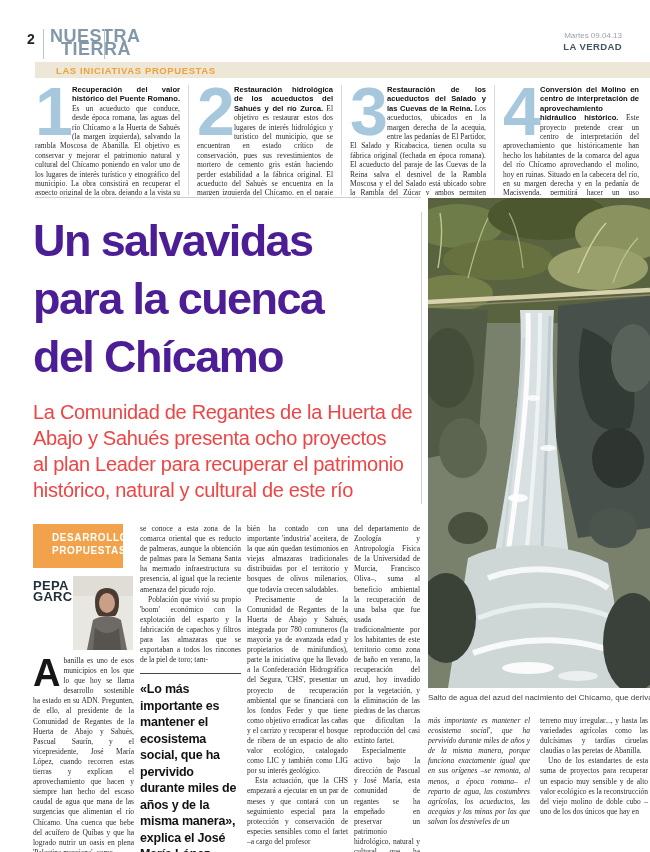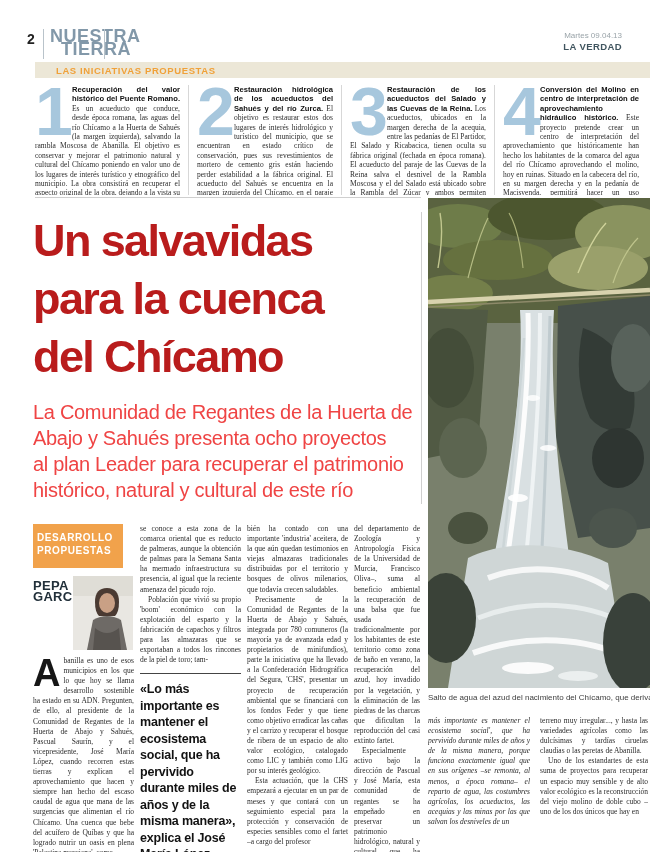--- a/index.html
+++ b/index.html
@@ -22,41 +22,41 @@
   .band-title { position:absolute; left:10px; top:3px; font-family:"Liberation Sans",sans-serif; font-weight:bold; font-size:9.5px; letter-spacing:.6px; color:#f0a139;padding-left:11px; }
   
   .initiatives { position:absolute; left:35px; top:85px; width:613px; height:110px; display:flex; }
   .initiative { width:153px; padding:0 8px 0 0; overflow:hidden; }
   .initiative + .initiative { border-left:1px solid #d7d7d7; padding-left:8px; }
   .init-num { float:left; width:37px; height:52px; font-family:"Liberation Sans",sans-serif; font-weight:bold; font-size:68px; line-height:52px; color:#a7c7dd; letter-spacing:-3px; }
   .init-text { font-size:7.5px; line-height:9.4px; text-align:justify; hyphens:auto; color:#2b2b2b; }
   .init-lead { font-family:"Liberation Sans",sans-serif; font-weight:bold; font-size:7.6px; color:#111; }
   .rule-under-inits { position:absolute; left:35px; top:197px; width:386px; height:1px; background:#cfcfcf; }
   
-  .headline { position:absolute; left:33px; top:212px; width:390px; font-family:"Liberation Sans",sans-serif; font-weight:bold; font-size:45px; line-height:58px; letter-spacing:-1.6px; color:#b91c1c; }
+  .headline { position:absolute; left:33px; top:212px; width:390px; font-family:"Liberation Sans",sans-serif; font-weight:bold; font-size:45px; line-height:58px; letter-spacing:-1.6px; color:#4c1d95; }
   .headline div { white-space:nowrap; }
   .standfirst { position:absolute; left:33px; top:399px; width:392px; font-family:Liberation Sans, sans-serif; font-size:20px; line-height:26px; color:#ef4444; letter-spacing:-.3px; }
   .standfirst div { white-space:nowrap; }
   .vrule-headline { position:absolute; left:421px; top:212px; width:1px; height:292px; background:#cfcfcf; }
   
   .photo { position:absolute; left:428px; top:198px; width:222px; height:490px; overflow:hidden; background:#6c755f; }
   .photo svg { display:block; width:100%; height:100%; }
   .caption { position:absolute; left:428px; top:693px; width:222px; font-family:"Liberation Sans",sans-serif; font-size:8px; line-height:10px; color:#3c3c3c; white-space:nowrap; overflow:hidden; }
   
   .col { position:absolute; top:524px; height:328px; overflow:hidden; }
   .col-1 { left:33px;  width:101px; }
   .col-2 { left:140px; width:101px; }
   .col-3 { left:247px; width:101px; }
   .col-4 { left:354px; width:66px;  }
   .col-5 { left:428px; top:716px; height:136px; width:102px;font-style:italic; }
   .col-6 { left:540px; top:716px; height:136px; width:108px; }
   .body-p { font-size:7.5px; line-height:10.1px; text-align:justify; hyphens:auto; color:#2b2b2b; }
   .body-p.indent { text-indent:8px; }
   
-  .kicker { width:90px; height:44px; background:#f1a24b; padding:7px 4px; }
+  .kicker { width:90px; height:44px; background:#f1a24b; padding:7px 19px; }
   .kicker-label { font-family:"Liberation Sans",sans-serif; font-weight:bold; font-size:10px; line-height:13px; color:#ffffff; letter-spacing:.6px; }
   .byline-row { position:relative; margin-top:8px; height:74px; }
   .byline-name { position:absolute; left:0; top:4px; font-family:"Liberation Sans",sans-serif; font-weight:bold; font-size:13px; line-height:11px; color:#22303a; letter-spacing:.3px; }
   .byline-photo { position:absolute; left:40px; top:0; width:60px; height:74px; overflow:hidden; background:#e9e7e2; }
   .byline-photo svg { display:block; width:100%; height:100%; }
   .col1-text { margin-top:6px; }
   .dropcap { float:left; font-family:"Liberation Sans",sans-serif; font-weight:bold; font-size:38px; line-height:30px; color:#161616; margin:2px 3px 0 0; }
   
   .pq-rule { width:100%; height:1px; background:#444; margin:8px 0 7px 0; }
   .pullquote { font-family:"Liberation Sans",sans-serif; font-weight:bold; font-size:12.5px; line-height:16.5px; color:#121212; letter-spacing:-.2px; }

